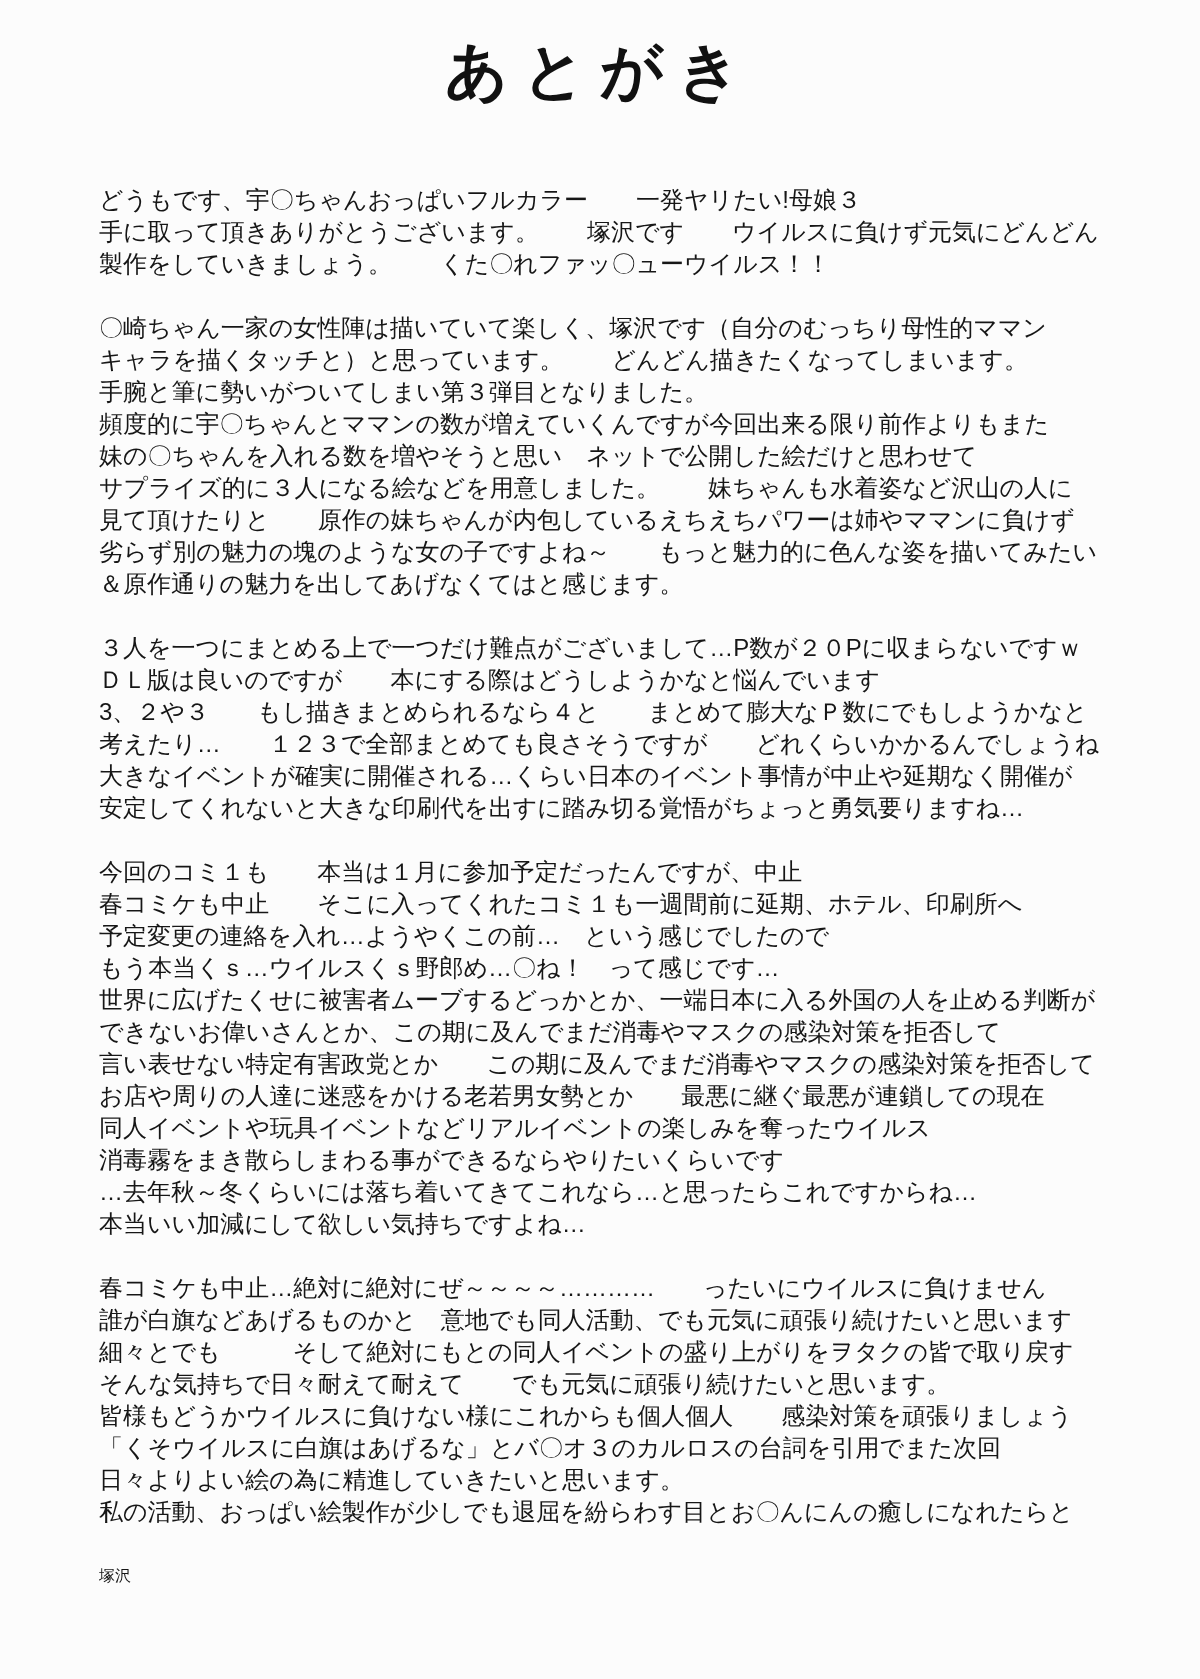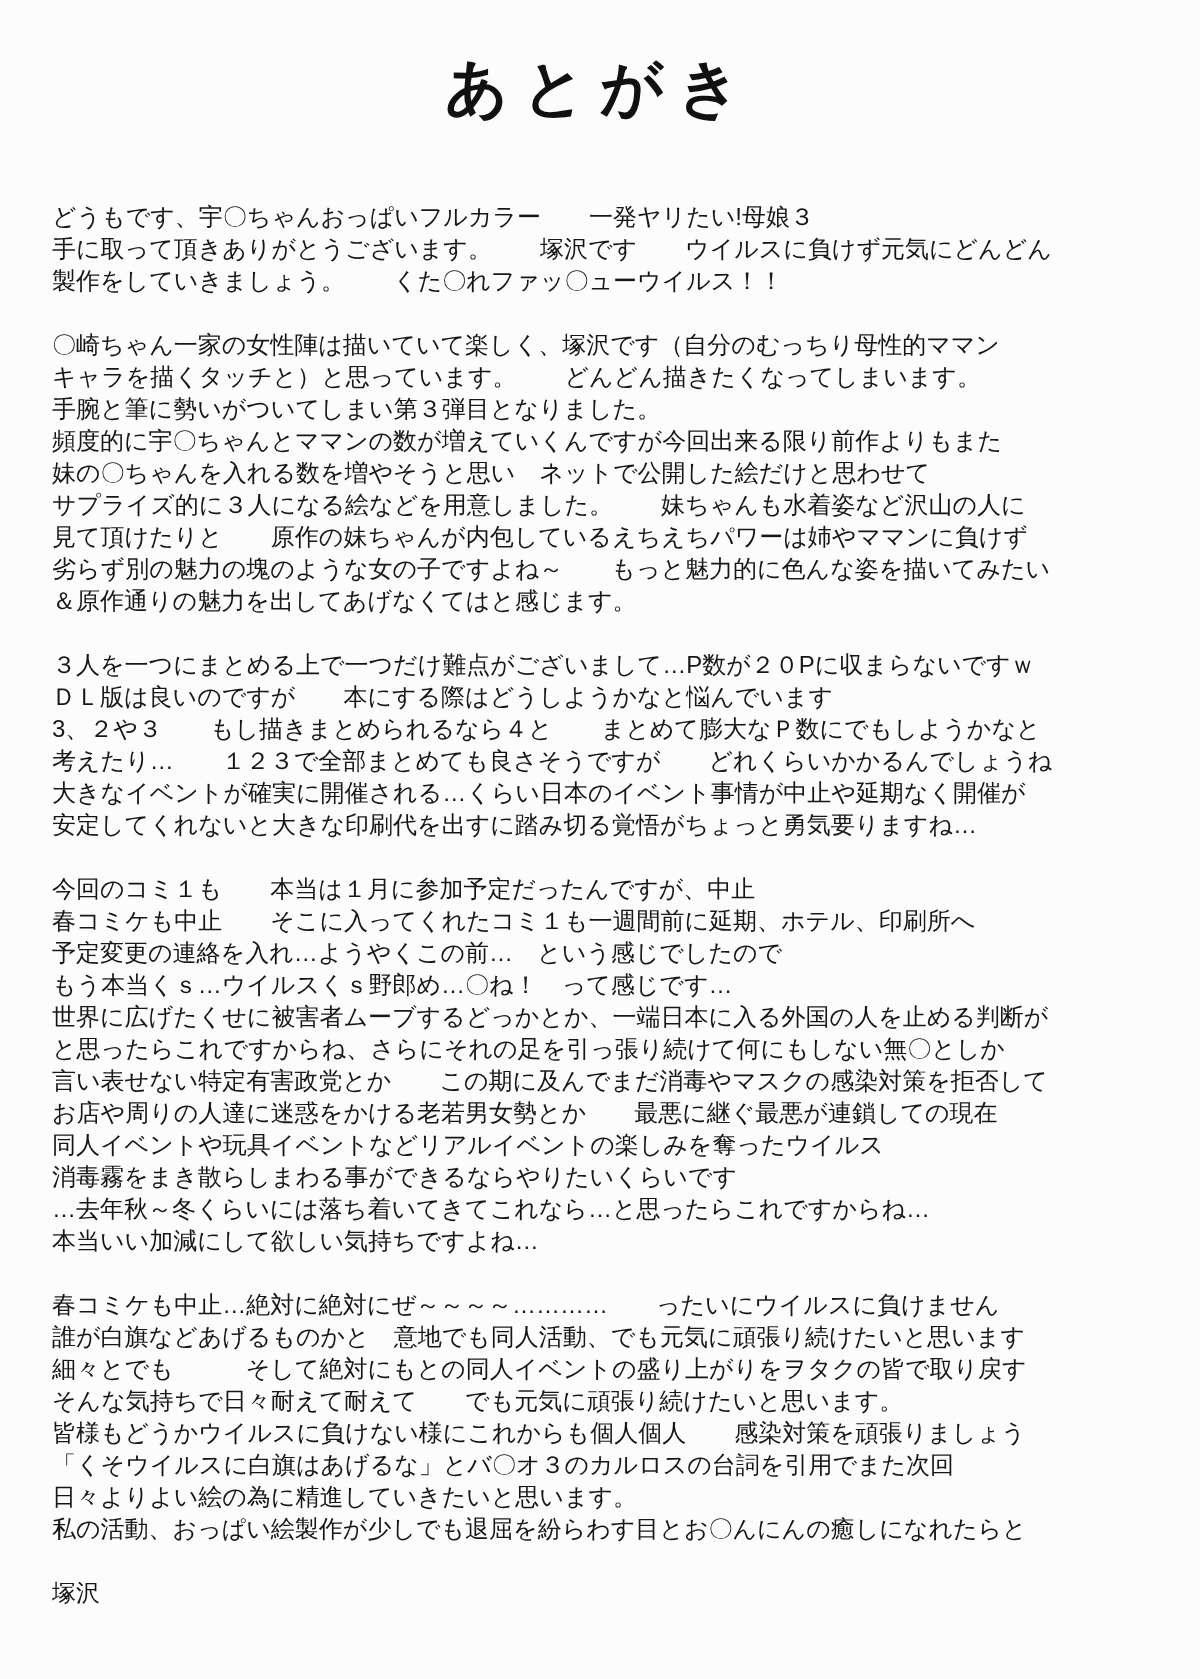--- a/index.html
+++ b/index.html
@@ -10,49 +10,49 @@
   .page {
     position: relative;
     width: 1200px;
     height: 1679px;
     background: #fcfcfc;
     color: #1a1a1a;
     overflow: hidden;
     font-family: "Liberation Sans", sans-serif;
   }
   .title {
-    margin: 17px;
+    margin: 0;
     padding-top: 36px;
     height: 70px;
     text-align: center;
     font-family: "DejaVu Serif", serif;
     font-weight: bold;
     font-size: 62px;
     line-height: 70px;
     letter-spacing: 14px;
     color: #111111;
   }
   .body-text {
     margin-top: 78px;
-    padding-left: 52px;
+    padding-left: 99px;
     padding-right: 40px;
     font-size: 24px;
     line-height: 32px;
     color: #161616;
   }
   .para {
     margin: 0 0 32px 0;
   }
   .line {
     white-space: nowrap;
     height: 32px;
   }
   .signature {
     margin-top: 32px;
-    font-size: 24px;
+    font-size: 16px;
     line-height: 32px;
     white-space: nowrap;
   }
 </style>
 </head>
 <body>
 
 <div class="page">
 
   <h1 class="title">あとがき</h1>
@@ -85,21 +85,21 @@
       <div class="line">大きなイベントが確実に開催される…くらい日本のイベント事情が中止や延期なく開催が</div>
       <div class="line">安定してくれないと大きな印刷代を出すに踏み切る覚悟がちょっと勇気要りますね…</div>
     </div>
 
     <div class="para">
       <div class="line">今回のコミ１も　　本当は１月に参加予定だったんですが、中止</div>
       <div class="line">春コミケも中止　　そこに入ってくれたコミ１も一週間前に延期、ホテル、印刷所へ</div>
       <div class="line">予定変更の連絡を入れ…ようやくこの前…　という感じでしたので</div>
       <div class="line">もう本当くｓ…ウイルスくｓ野郎め…〇ね！　って感じです…</div>
       <div class="line">世界に広げたくせに被害者ムーブするどっかとか、一端日本に入る外国の人を止める判断が</div>
-      <div class="line">と思ったらこれですからね、さらにそれの足を引っ張り続けて何にもしない無〇としか</div>
+      <div class="line">できないお偉いさんとか、この期に及んでまだ消毒やマスクの感染対策を拒否して</div>
       <div class="line">言い表せない特定有害政党とか　　この期に及んでまだ消毒やマスクの感染対策を拒否して</div>
       <div class="line">お店や周りの人達に迷惑をかける老若男女勢とか　　最悪に継ぐ最悪が連鎖しての現在</div>
       <div class="line">同人イベントや玩具イベントなどリアルイベントの楽しみを奪ったウイルス</div>
       <div class="line">消毒霧をまき散らしまわる事ができるならやりたいくらいです</div>
       <div class="line">…去年秋～冬くらいには落ち着いてきてこれなら…と思ったらこれですからね…</div>
       <div class="line">本当いい加減にして欲しい気持ちですよね…</div>
     </div>
 
     <div class="para">
       <div class="line">春コミケも中止…絶対に絶対にぜ～～～～…………　　ったいにウイルスに負けません</div>

